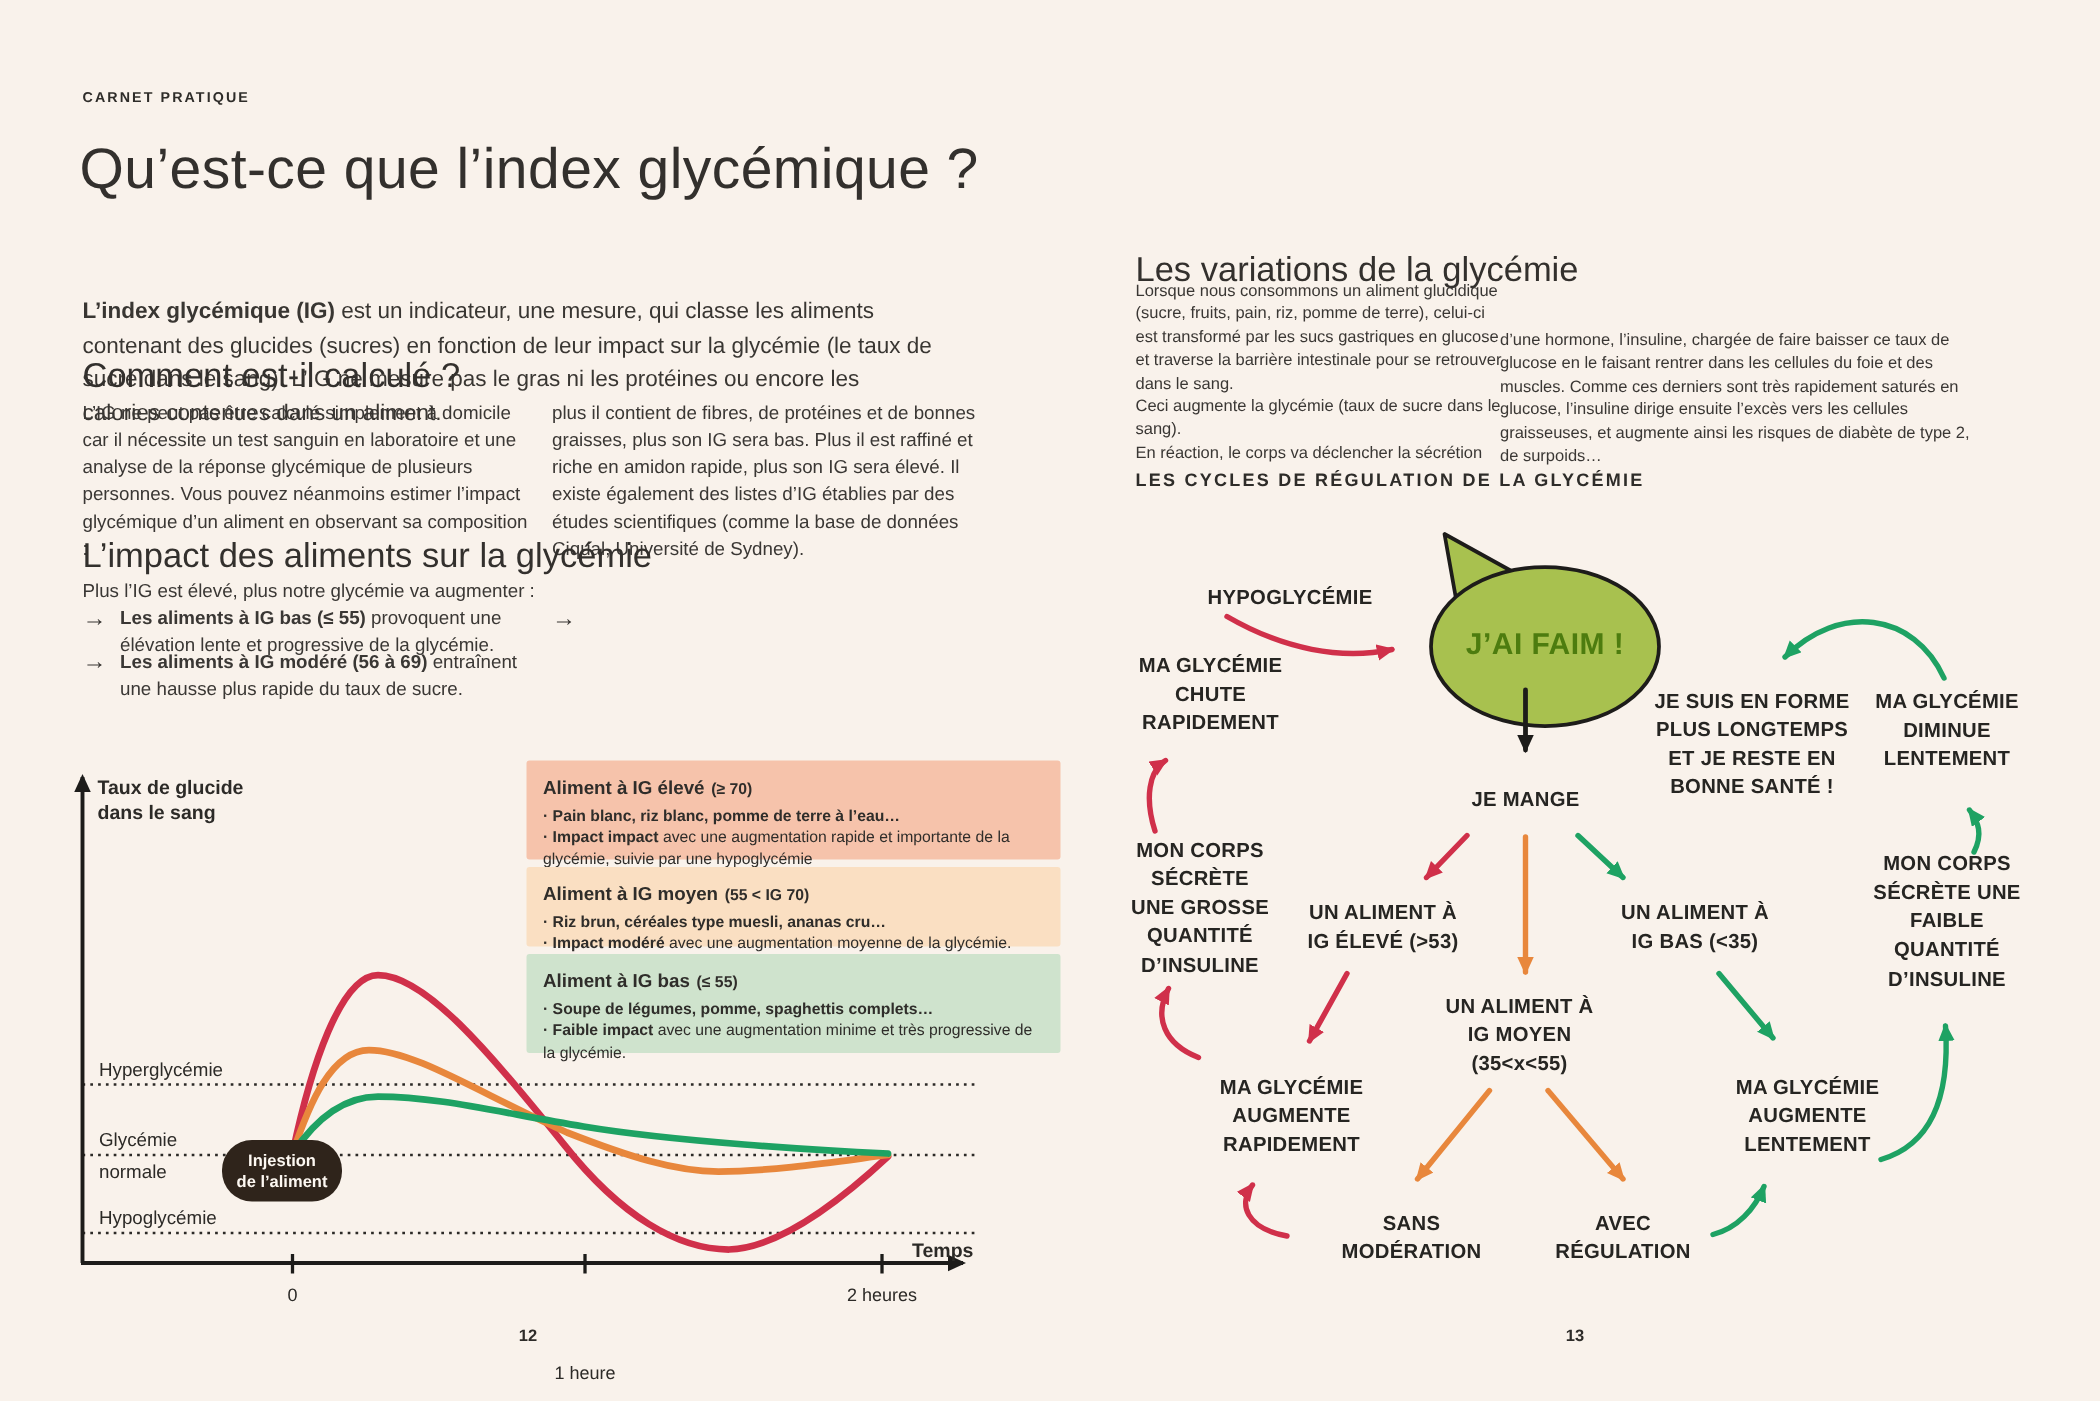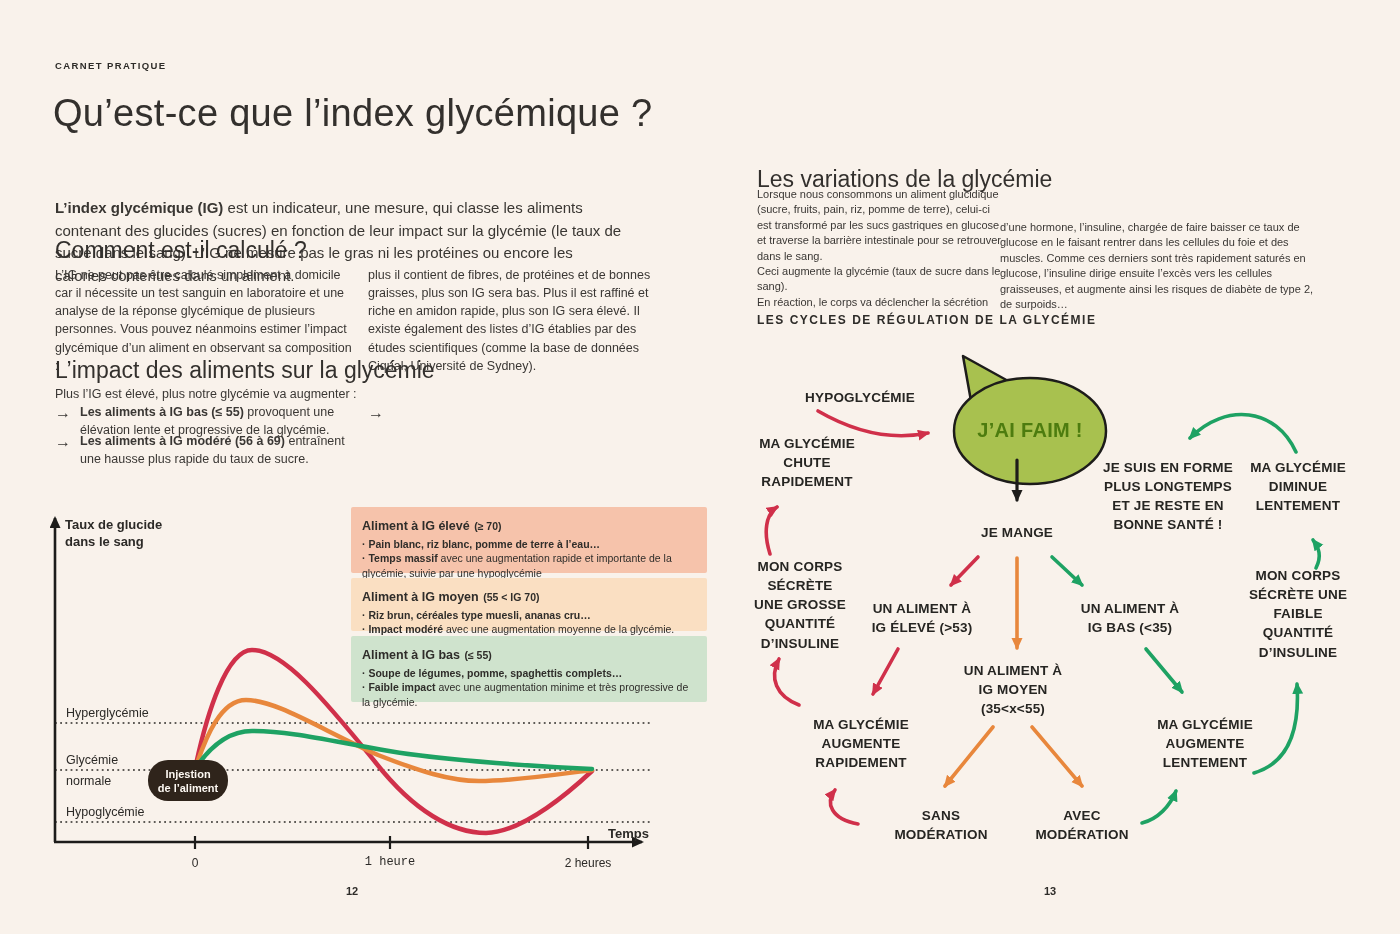--- a/index.html
+++ b/index.html
@@ -143,28 +143,28 @@
 
 <div class="abs chart-axis-title" style="left:65px; top:517px;">Taux de glucide
 dans le sang</div>
 <div class="abs chart-label" style="left:66px; top:706px;">Hyperglycémie</div>
 <div class="abs chart-label pre" style="left:66px; top:750px; line-height:21px;">Glycémie
 normale</div>
 <div class="abs chart-label" style="left:66px; top:805px;">Hypoglycémie</div>
 <div class="abs pill-label pre" style="left:148px; top:768px;">Injestion
 de l’aliment</div>
 <div class="abs tick-label" style="left:195px; top:856px;">0</div>
-<div class="abs tick-label" style="left:390px; top:855px;font-family:Liberation Mono, monospace;">1 heure</div>
+<div class="abs tick-label" style="left:390px; top:908px;">1 heure</div>
 <div class="abs tick-label" style="left:588px; top:856px;">2 heures</div>
 <div class="abs temps" style="left:608px; top:826px;">Temps</div>
 
 <div class="legend-box legend-elevated" style="top:507px; height:66px;">
   <div><span class="legend-title">Aliment à IG élevé</span> <span class="legend-note">(≥ 70)</span></div>
   <div class="legend-line"><b>· Pain blanc, riz blanc, pomme de terre à l’eau…</b></div>
-  <div class="legend-line" style="margin-top:0;"><b>· Temps massif</b><span> avec une augmentation rapide et importante de la glycémie, suivie par une hypoglycémie</span></div>
+  <div class="legend-line" style="margin-top:0;"><b>· Impact impact</b><span> avec une augmentation rapide et importante de la glycémie, suivie par une hypoglycémie</span></div>
 </div>
 <div class="legend-box legend-medium" style="top:578px; height:53px;">
   <div><span class="legend-title">Aliment à IG moyen</span> <span class="legend-note">(55 &lt; IG 70)</span></div>
   <div class="legend-line"><b>· Riz brun, céréales type muesli, ananas cru…</b></div>
   <div class="legend-line" style="margin-top:0;"><b>· Impact modéré</b><span> avec une augmentation moyenne de la glycémie.</span></div>
 </div>
 <div class="legend-box legend-low" style="top:636px; height:66px;">
   <div><span class="legend-title">Aliment à IG bas</span> <span class="legend-note">(≤ 55)</span></div>
   <div class="legend-line"><b>· Soupe de légumes, pomme, spaghettis complets…</b></div>
   <div class="legend-line" style="margin-top:0;"><b>· Faible impact</b><span> avec une augmentation minime et très progressive de la glycémie.</span></div>
@@ -211,15 +211,15 @@
 (35&lt;x&lt;55)</div>
 <div class="diagram-node" style="left:861px; top:744px;">MA GLYCÉMIE
 AUGMENTE
 RAPIDEMENT</div>
 <div class="diagram-node" style="left:1205px; top:744px;">MA GLYCÉMIE
 AUGMENTE
 LENTEMENT</div>
 <div class="diagram-node" style="left:941px; top:825px;">SANS
 MODÉRATION</div>
 <div class="diagram-node" style="left:1082px; top:825px;">AVEC
-MODÉRATION</div>
+RÉGULATION</div>
 
 <div class="abs pagenum" style="left:1050px; top:885px;">13</div>
 
 </body></html>

